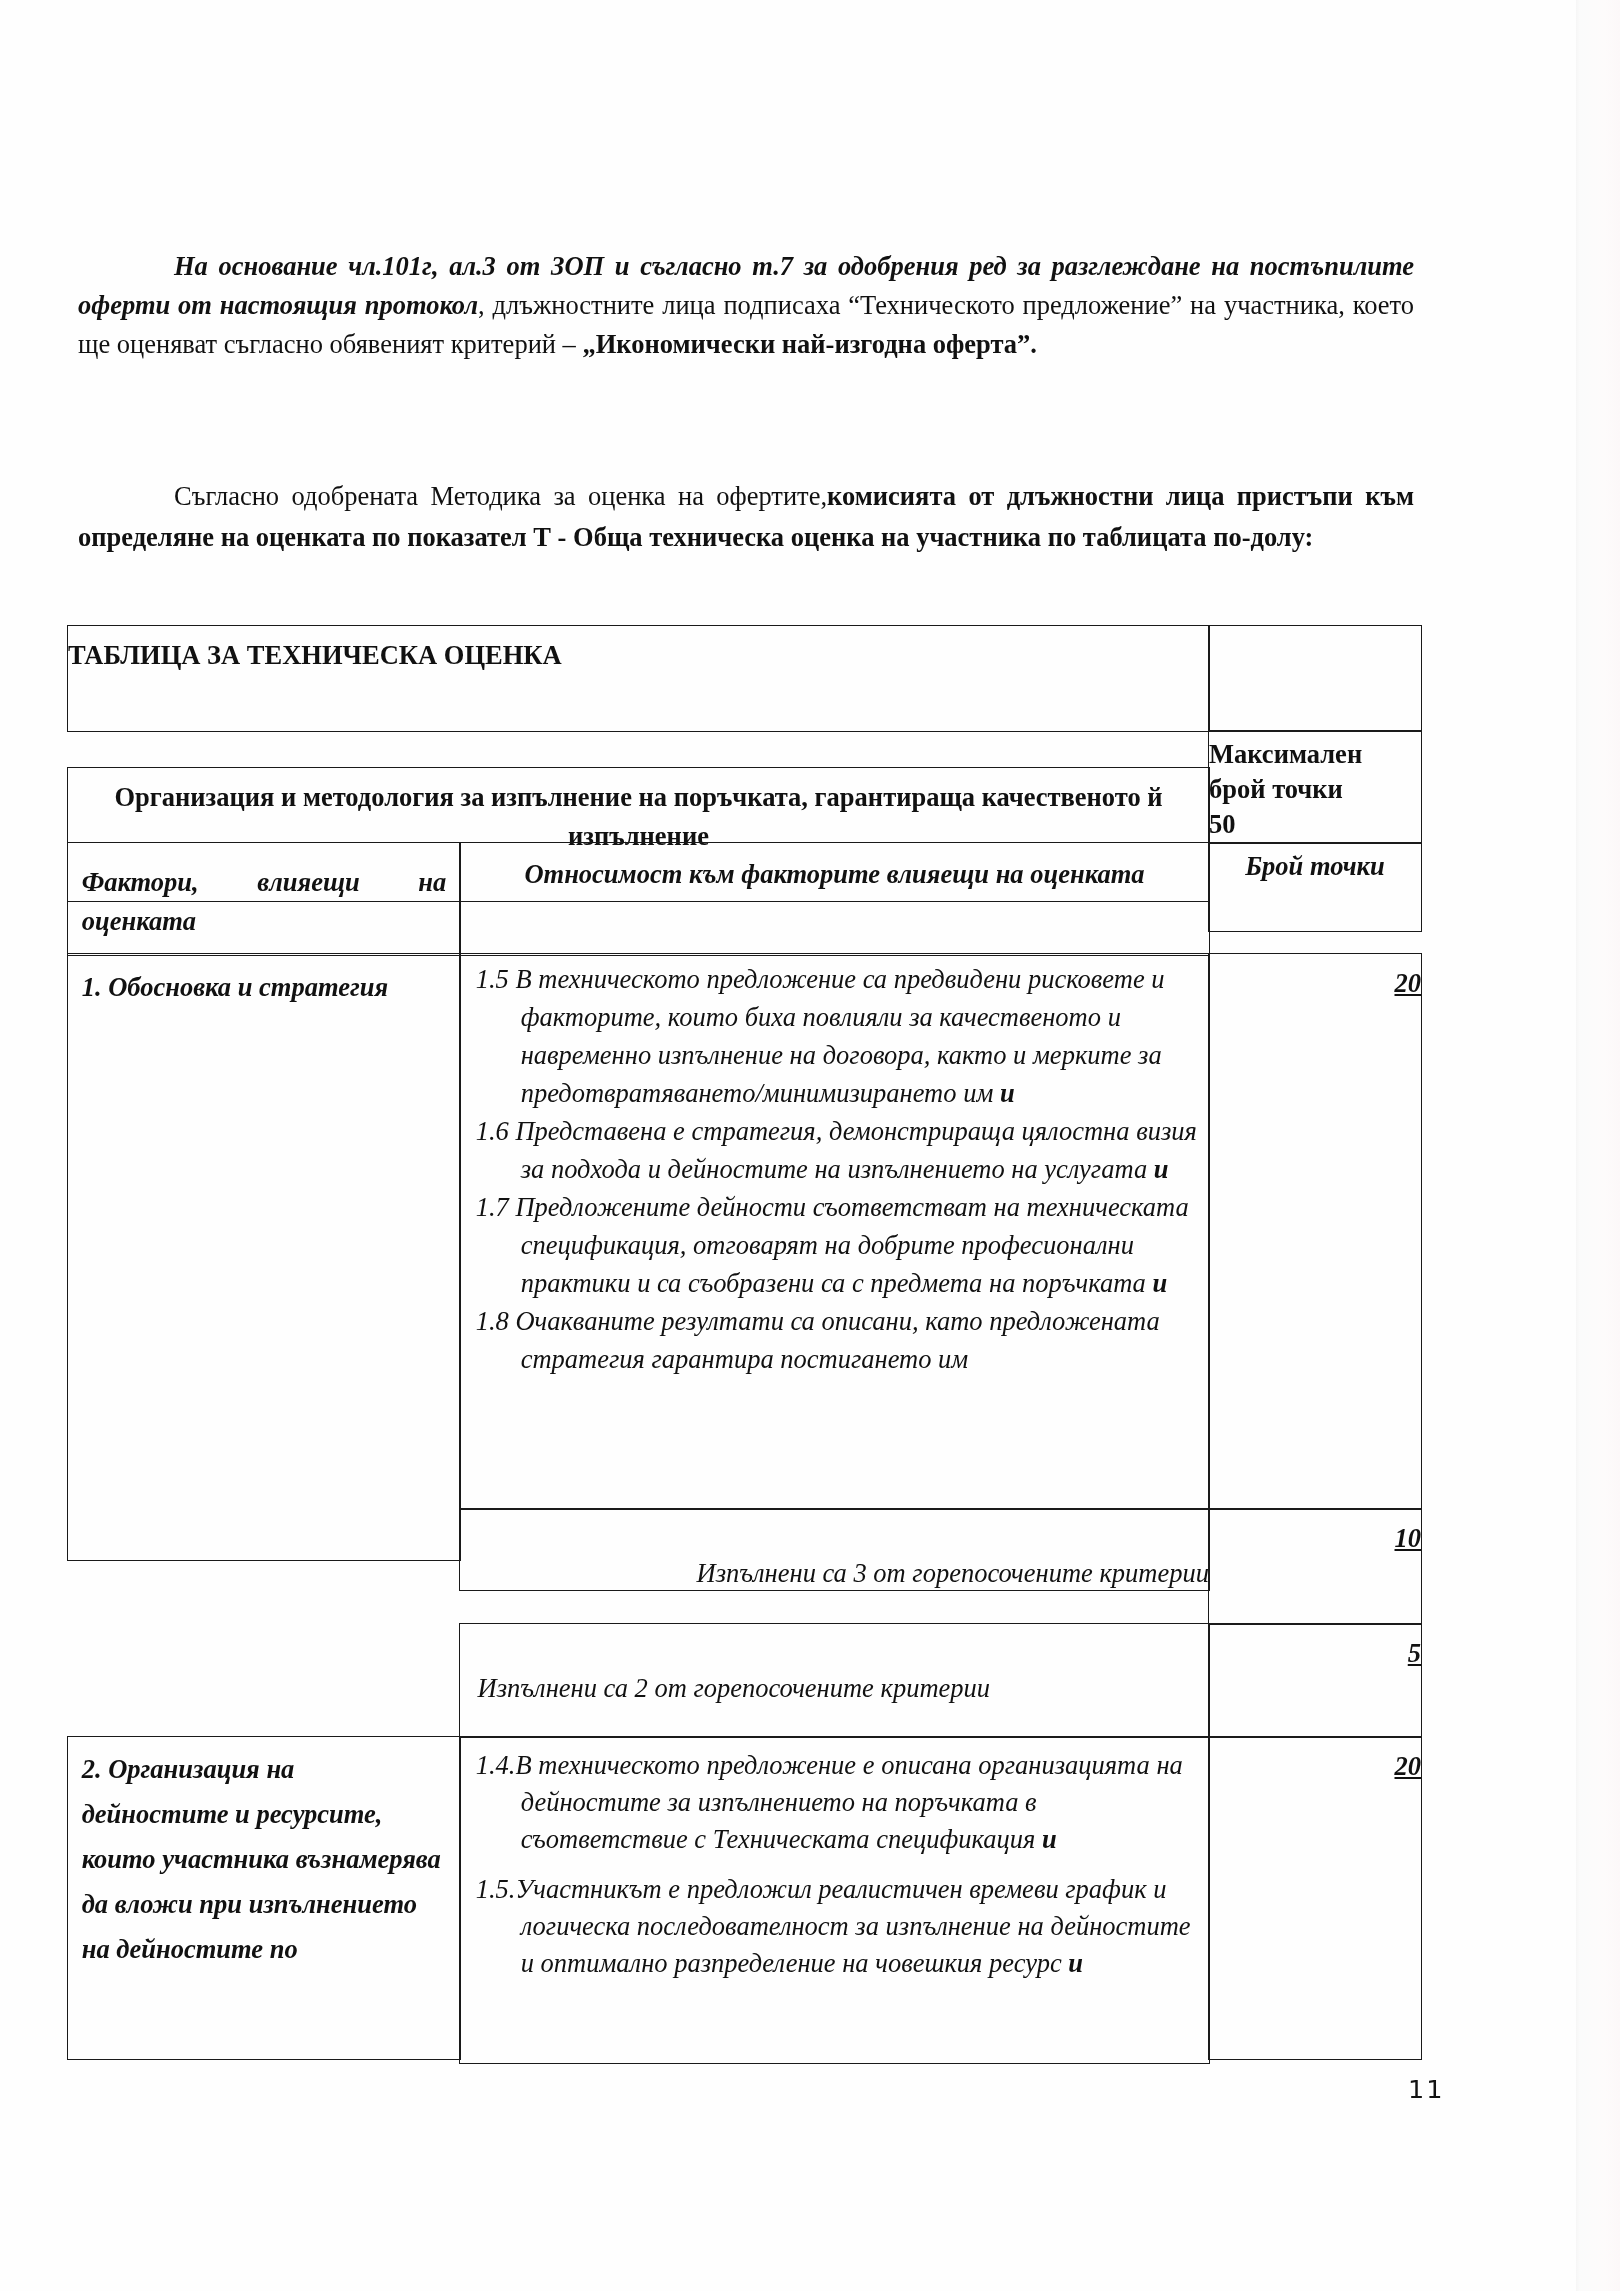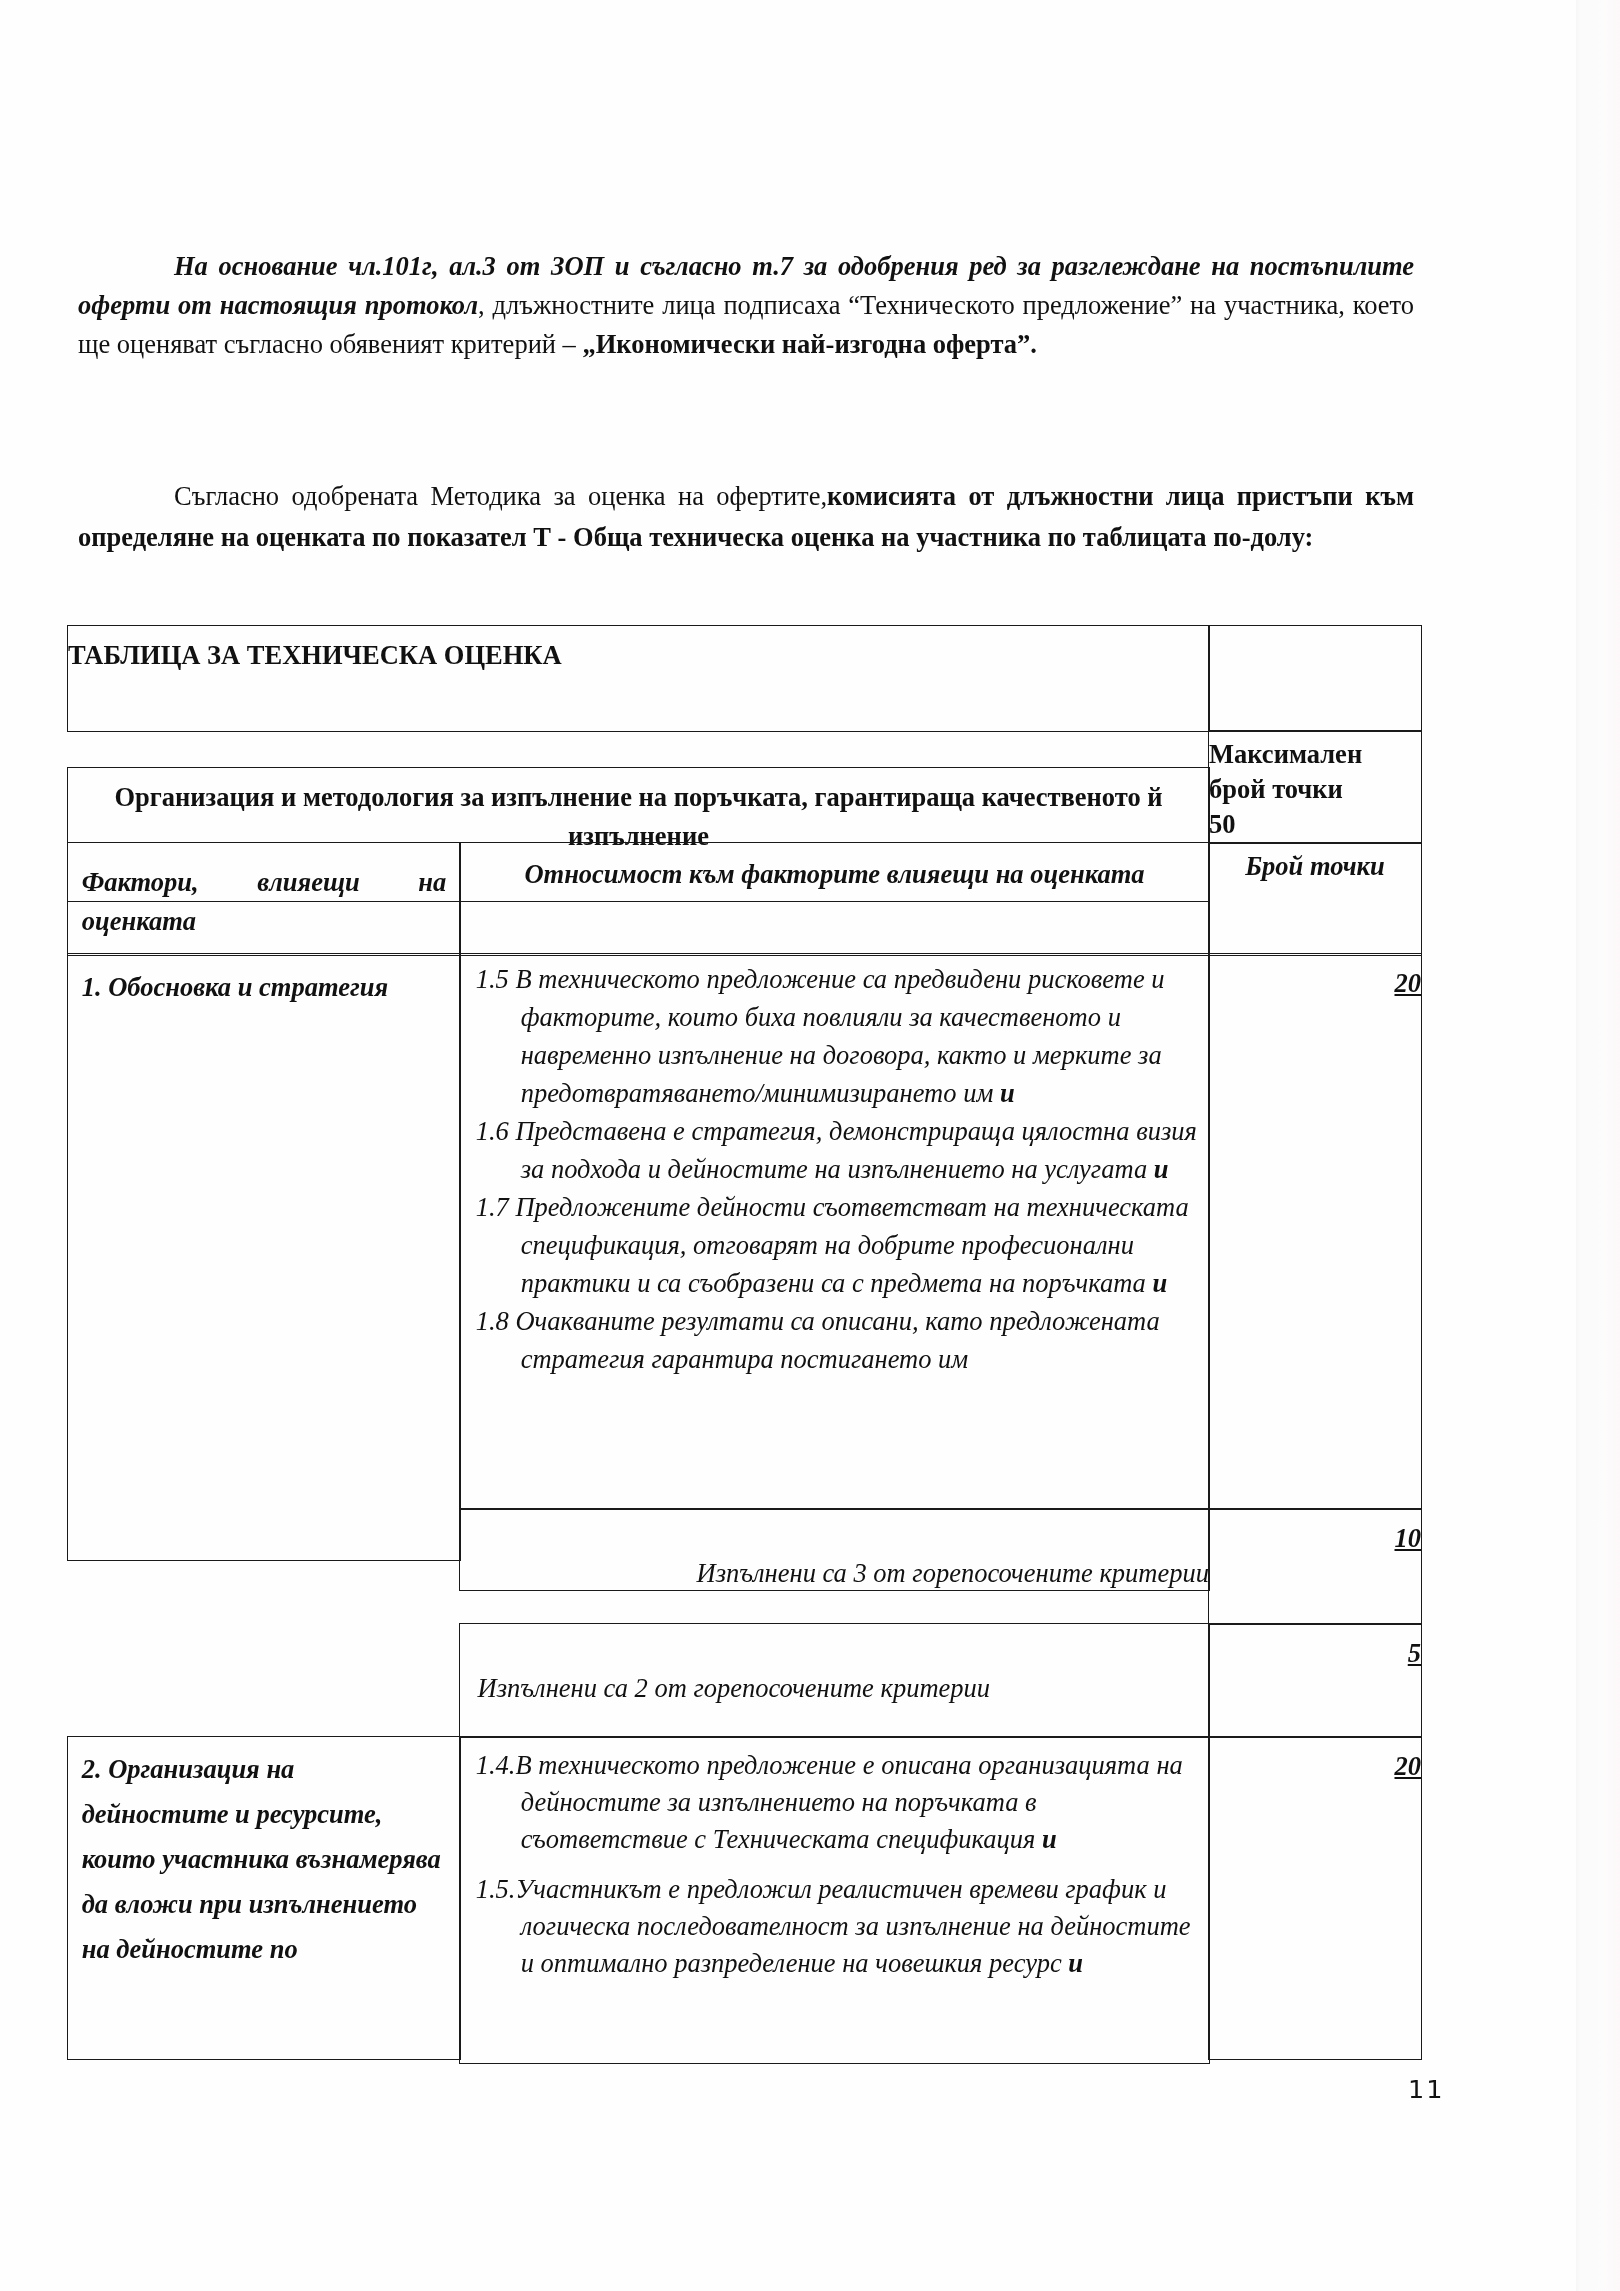--- a/index.html
+++ b/index.html
@@ -76,21 +76,21 @@
     <div>Максимален брой точки</div>
     <div>50</div>
   </div>
 
   <div class="cell factor-hdr italic-bold" style="left:0;top:217px;width:394px;height:114px;">
     <span>Фактори, влияещи на оценката</span>
   </div>
   <div class="cell rel-hdr" style="left:392px;top:217px;width:751px;height:114px;">
     <span>Относимост към факторите влияещи на оценката</span>
   </div>
-  <div class="cell pts-hdr" style="left:1141px;top:217px;width:214px;height:114px;">
+  <div class="cell pts-hdr" style="left:1141px;top:217px;width:214px;height:90px;">
     <span>Брой точки</span>
   </div>
 
   <div class="cell factor" style="left:0;top:328px;width:394px;height:608px;">
     <span>1. Обосновка и стратегия</span>
   </div>
   <div class="cell crit-list" style="left:392px;top:328px;width:751px;height:557px;">
     <div class="crit"><span>1.5</span> <span>В техническото предложение са предвидени рисковете и факторите, които биха повлияли за качественото и навременно изпълнение на договора, както и мерките за предотвратяването/минимизирането им</span> <span class="and">и</span></div>
     <div class="crit"><span>1.6</span> <span>Представена е стратегия, демонстрираща цялостна визия за подхода и дейностите на изпълнението на услугата</span> <span class="and">и</span></div>
     <div class="crit"><span>1.7</span> <span>Предложените дейности съответстват на техническата спецификация, отговарят на добрите професионални практики и са съобразени са с предмета на поръчката</span> <span class="and">и</span></div>

